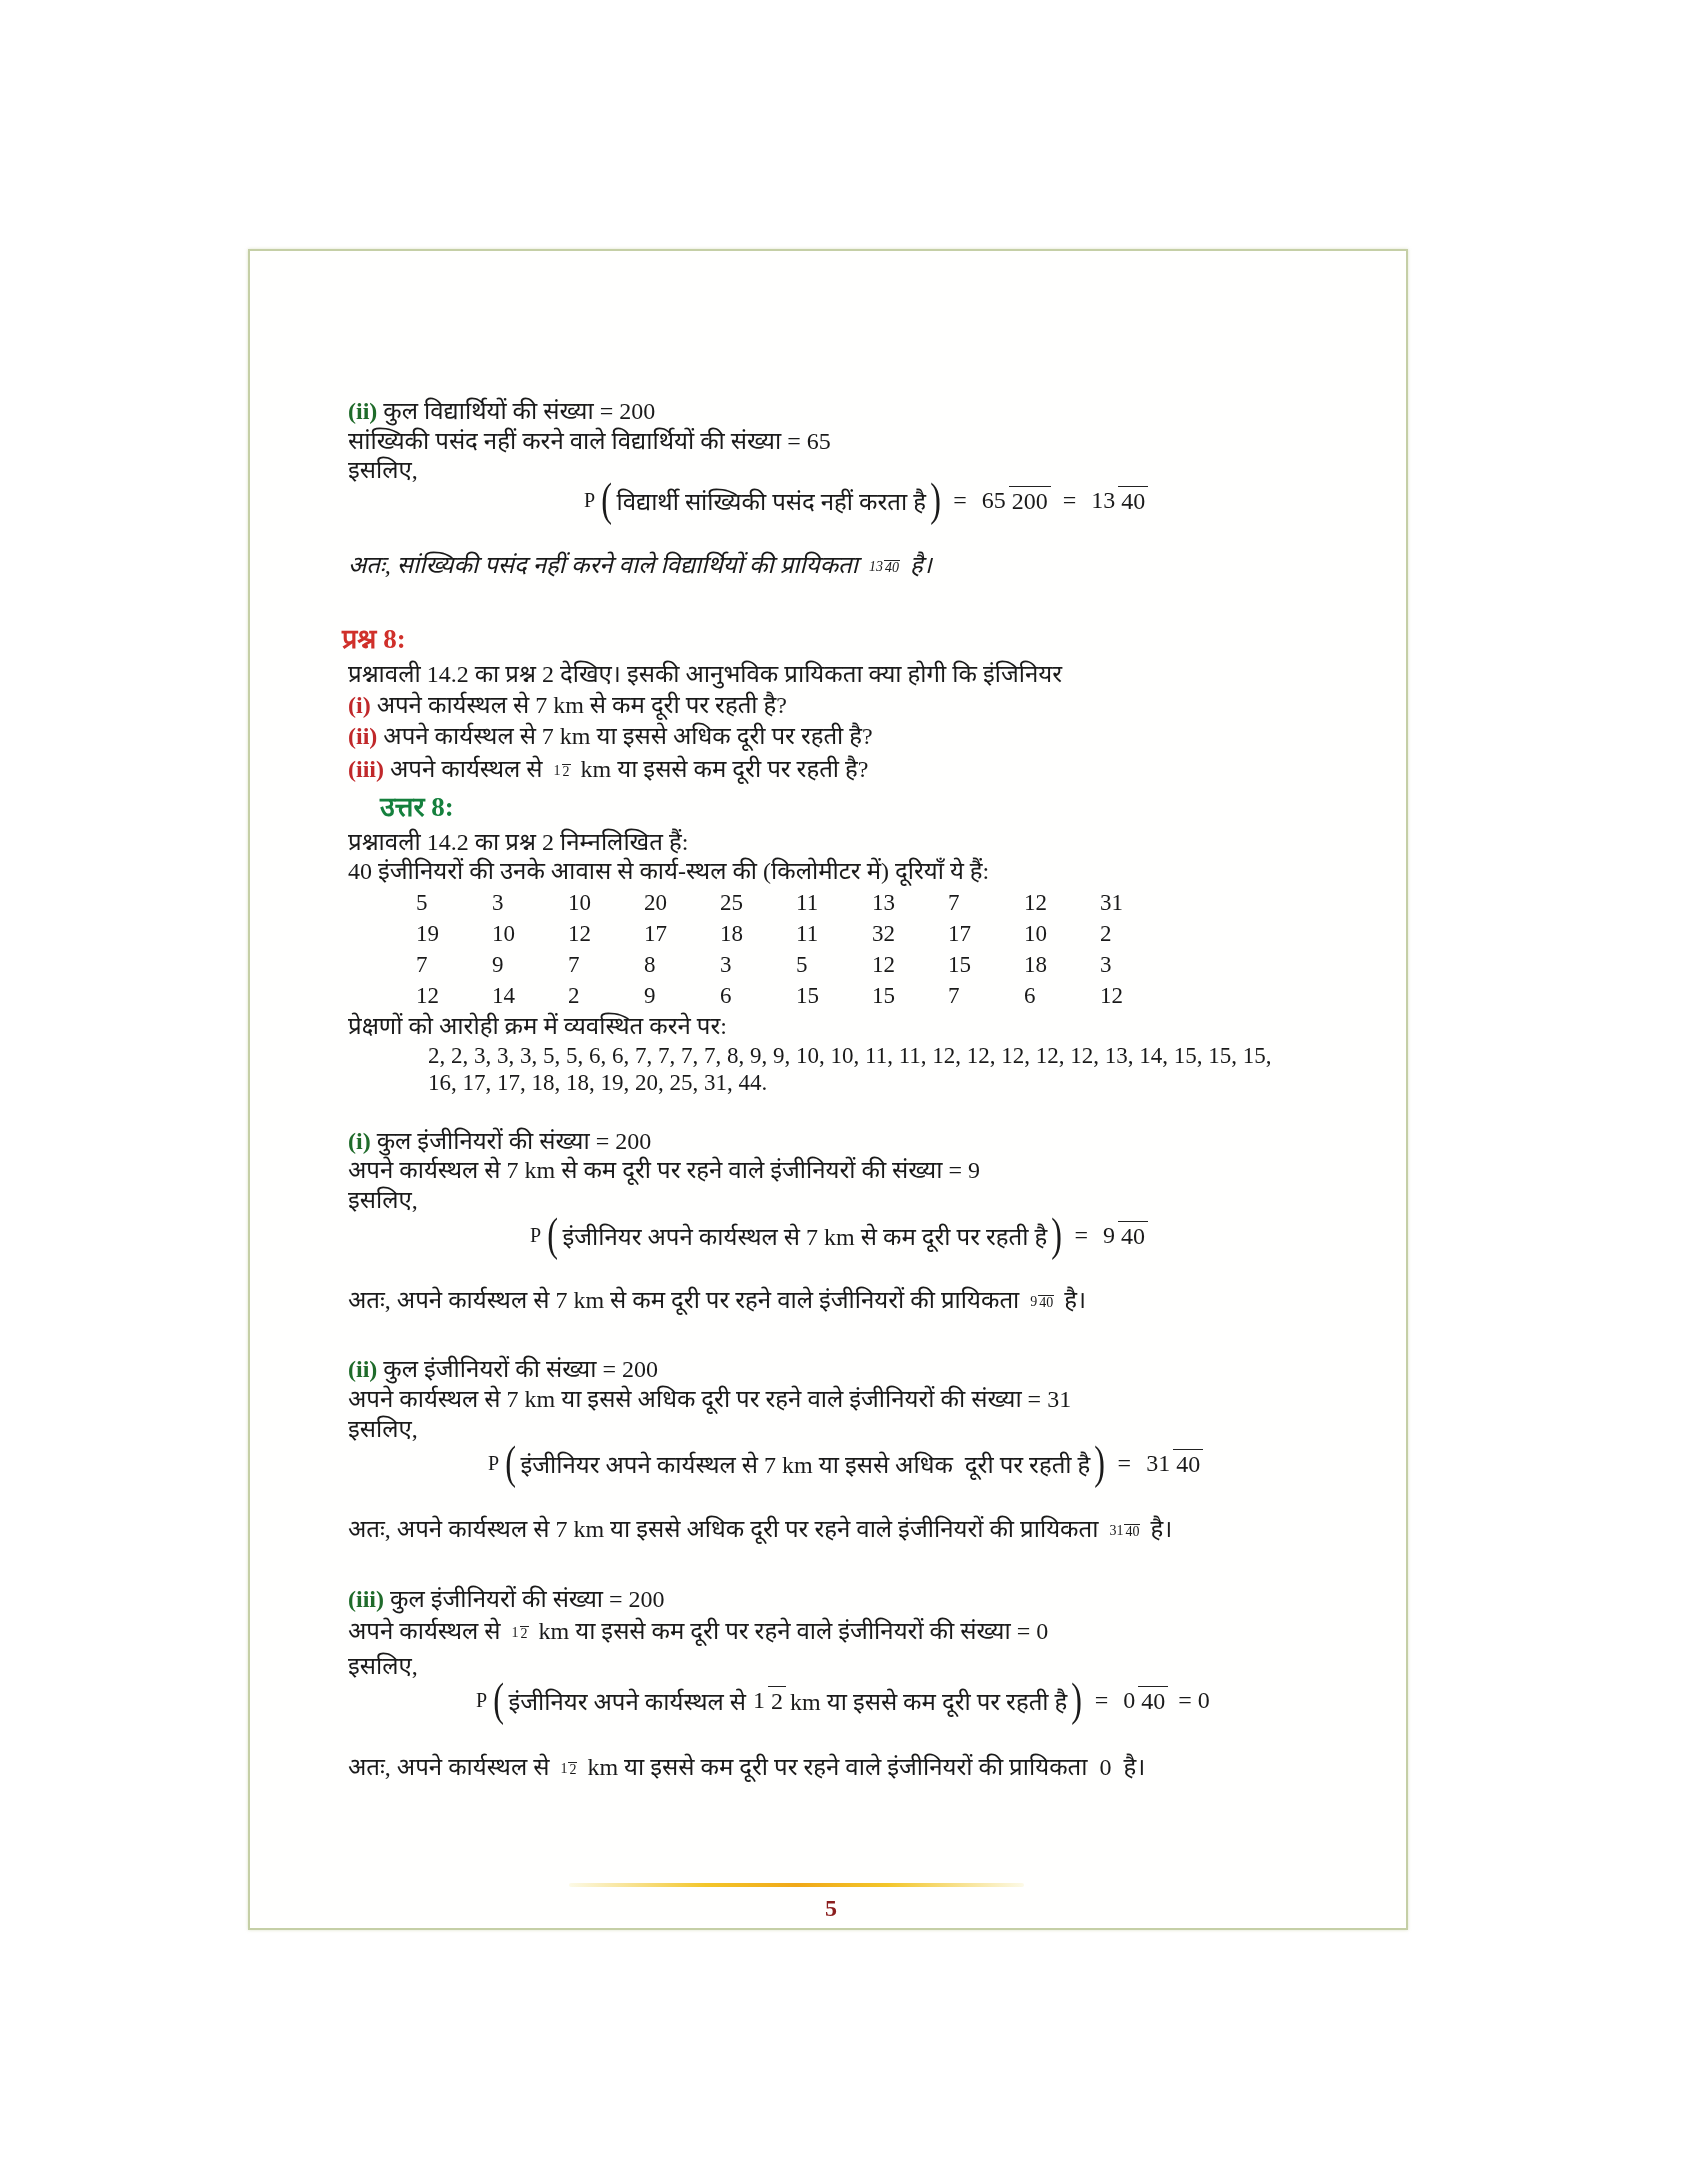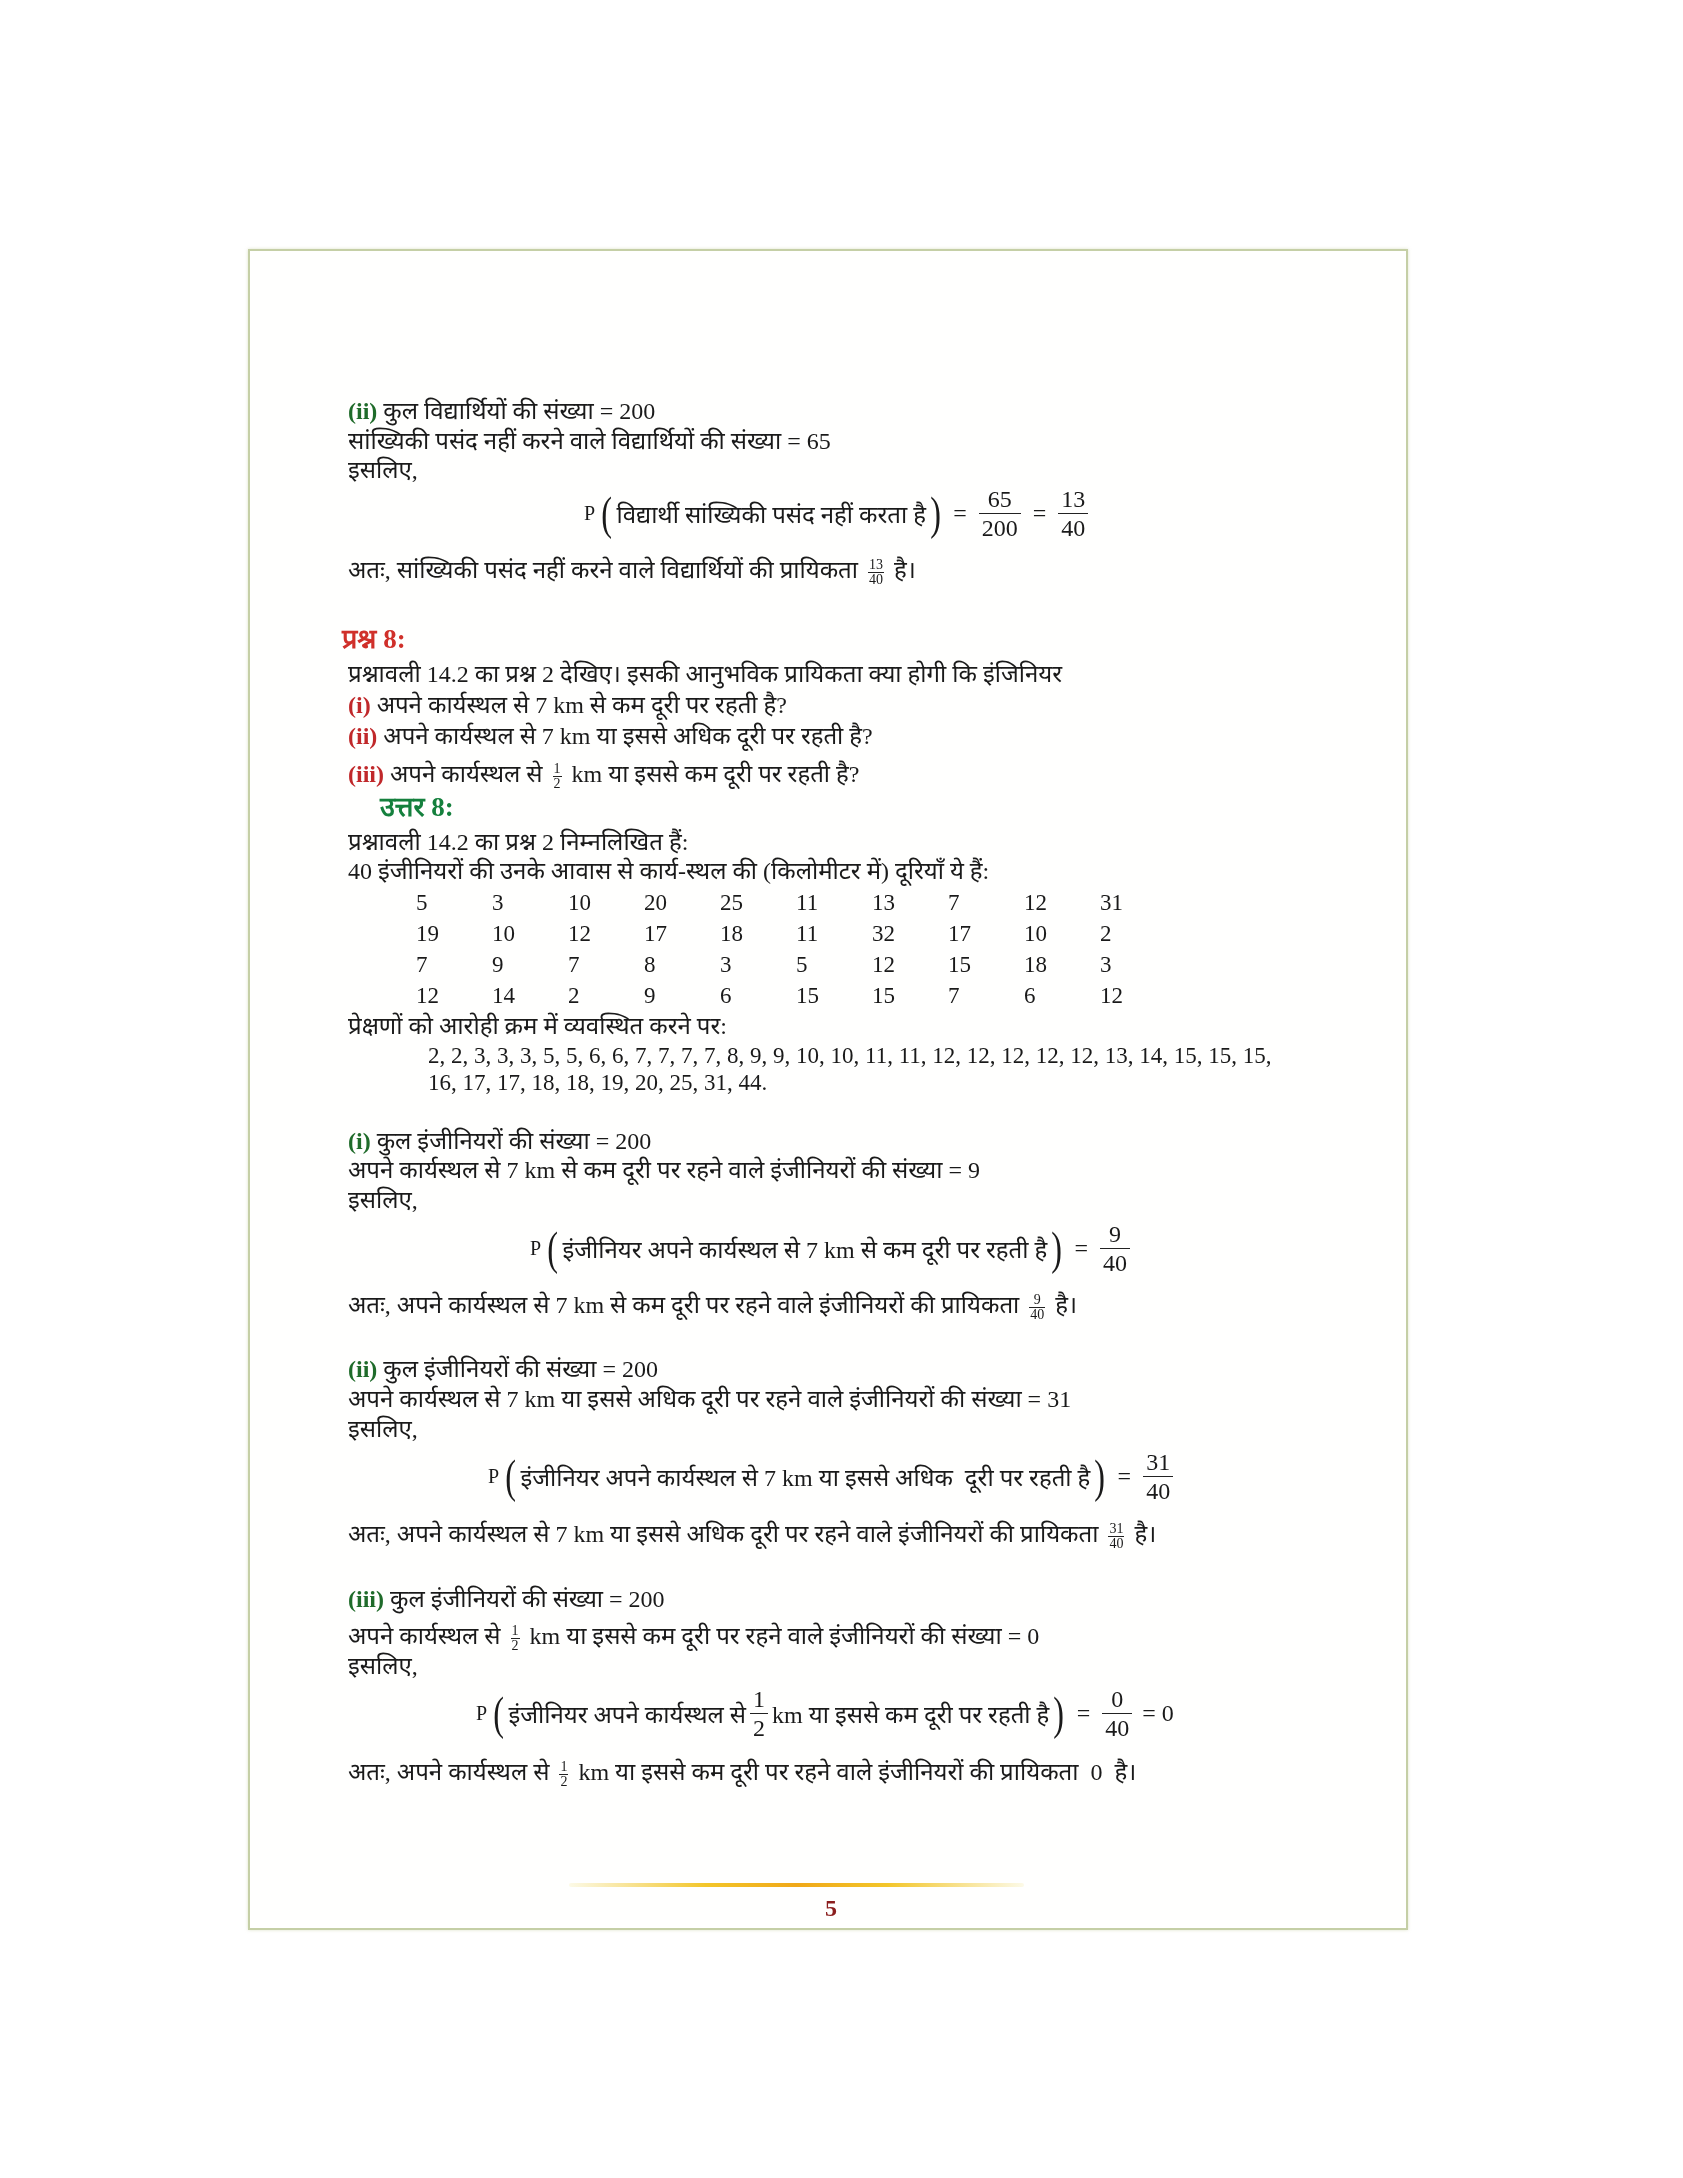--- a/index.html
+++ b/index.html
@@ -5,21 +5,21 @@
   html, body { margin:0; padding:0; }
   body { width:1683px; height:2178px; background:#ffffff; position:relative; overflow:hidden;
          font-family:"Liberation Serif","DejaVu Serif",serif; color:#1a1a1a; }
   .page-frame { position:absolute; left:248px; top:249px; width:1156px; height:1677px;
                 border:2px solid #c5cfa6; box-shadow:0 0 3px rgba(190,200,150,0.5); background:#fffffe; }
   .ln { position:absolute; left:348px; font-size:24px; line-height:30px; white-space:nowrap; }
   .lbl-green { color:#1f6b2a; font-weight:bold; }
   .lbl-red { color:#c0282a; font-weight:bold; }
   .h-red { color:#d0302a; font-weight:bold; font-size:27px; }
   .h-green { color:#15803d; font-weight:bold; font-size:27px; }
-  .frac { display:inline-flex; flex-direction:column; align-items:center; vertical-align:middle; margin:8px 4px; line-height:1; }
+  .frac { display:inline-flex; flex-direction:row; align-items:center; vertical-align:middle; margin:0 4px; line-height:1; }
   .frac .num { padding:0 2px; }
   .frac .den { border-top:1.5px solid #222; padding:0 2px; }
   .frac.big { font-size:24px; }
   .frac.big .num, .frac.big .den { padding:2px 3px; }
   .frac.small { font-size:14px; }
   .frac.small .num, .frac.small .den { padding:0 1px; }
   .formula { position:absolute; font-size:24px; white-space:nowrap; display:flex; align-items:center; }
   .paren { font-size:46px; font-weight:200; line-height:1; margin:0 2px; transform:scaleX(0.7); display:inline-block; }
   .P { font-size:20px; margin-right:2px; }
   .eq { margin:0 8px; }
@@ -51,21 +51,21 @@
   <span class="frac big">
     <span class="num">65</span>
     <span class="den">200</span>
   </span>
   <span class="eq">=</span>
   <span class="frac big">
     <span class="num">13</span>
     <span class="den">40</span>
   </span>
 </div>
-<div class="ln" style="top:550px;">
+<div class="ln" style="top:550px;font-style:italic;">
   <span>अतः, सांख्यिकी पसंद नहीं करने वाले विद्यार्थियों की प्रायिकता</span>
   <span class="frac small">
     <span class="num">13</span>
     <span class="den">40</span>
   </span>
   <span>है।</span>
 </div>
 
 <div class="ln h-red" style="top:624px; left:342px;">प्रश्न 8:</div>
 <div class="ln" style="top:659px;">प्रश्नावली 14.2 का प्रश्न 2 देखिए। इसकी आनुभविक प्रायिकता क्या होगी कि इंजिनियर</div>

